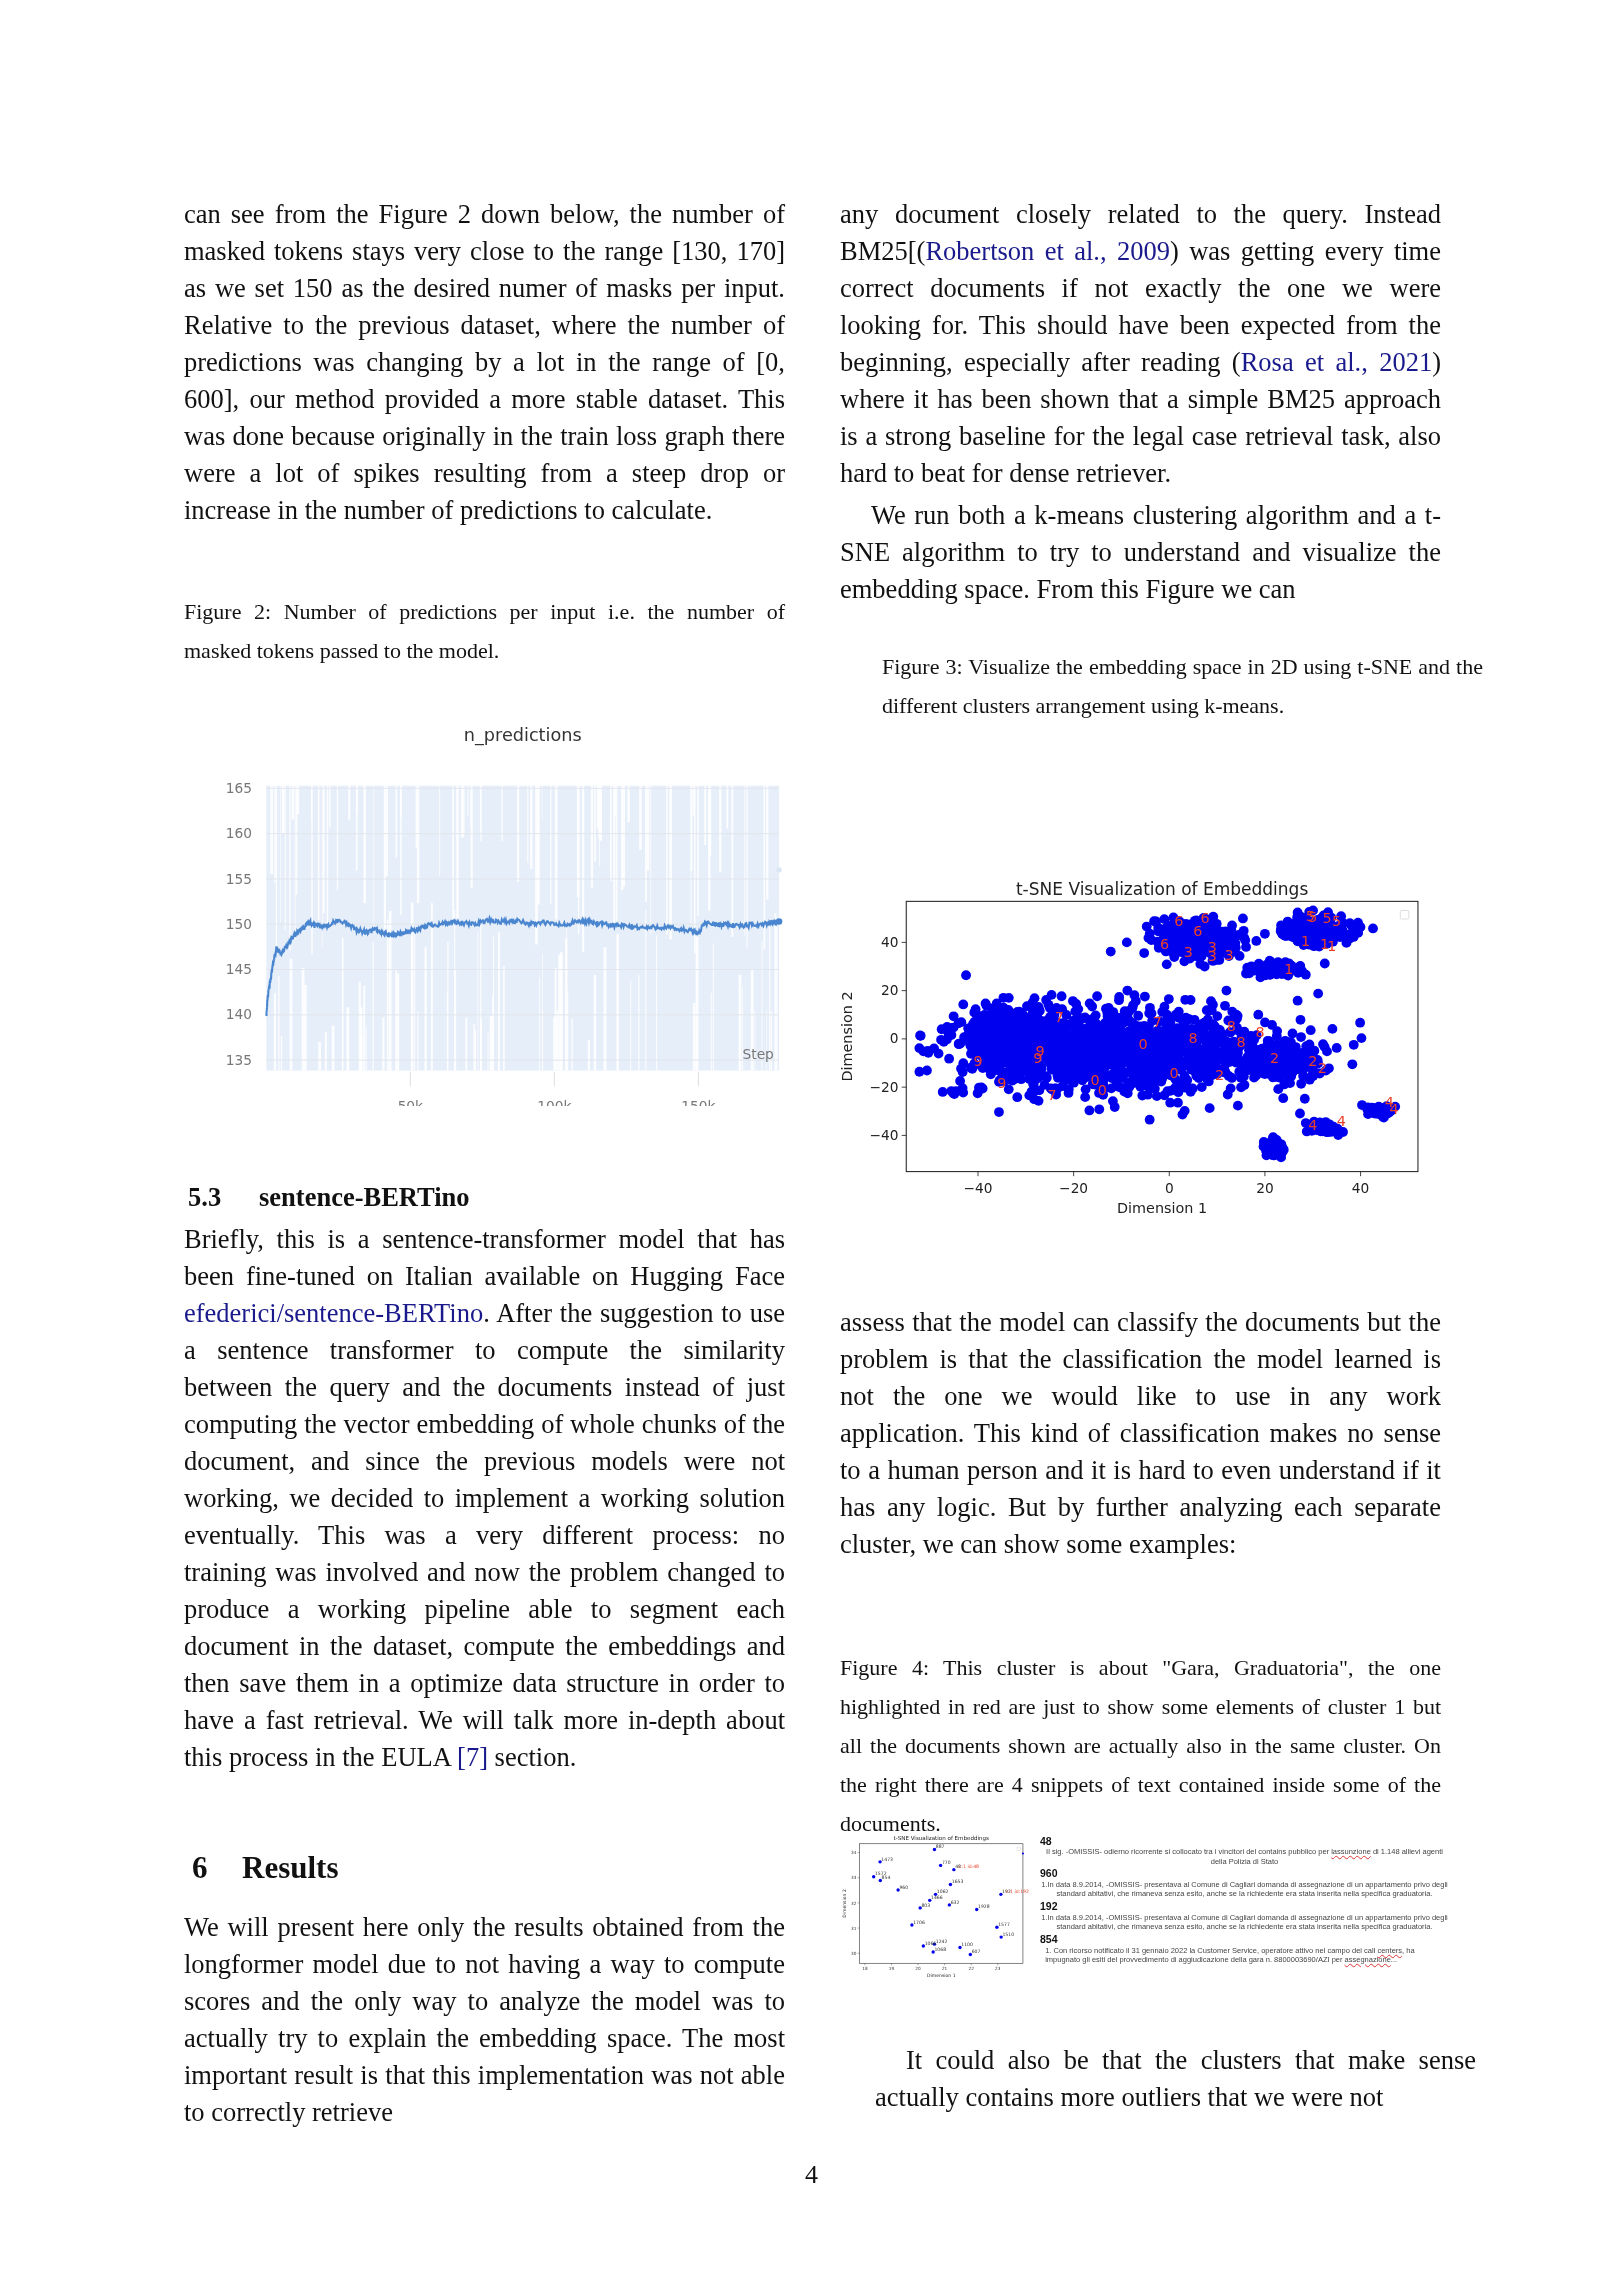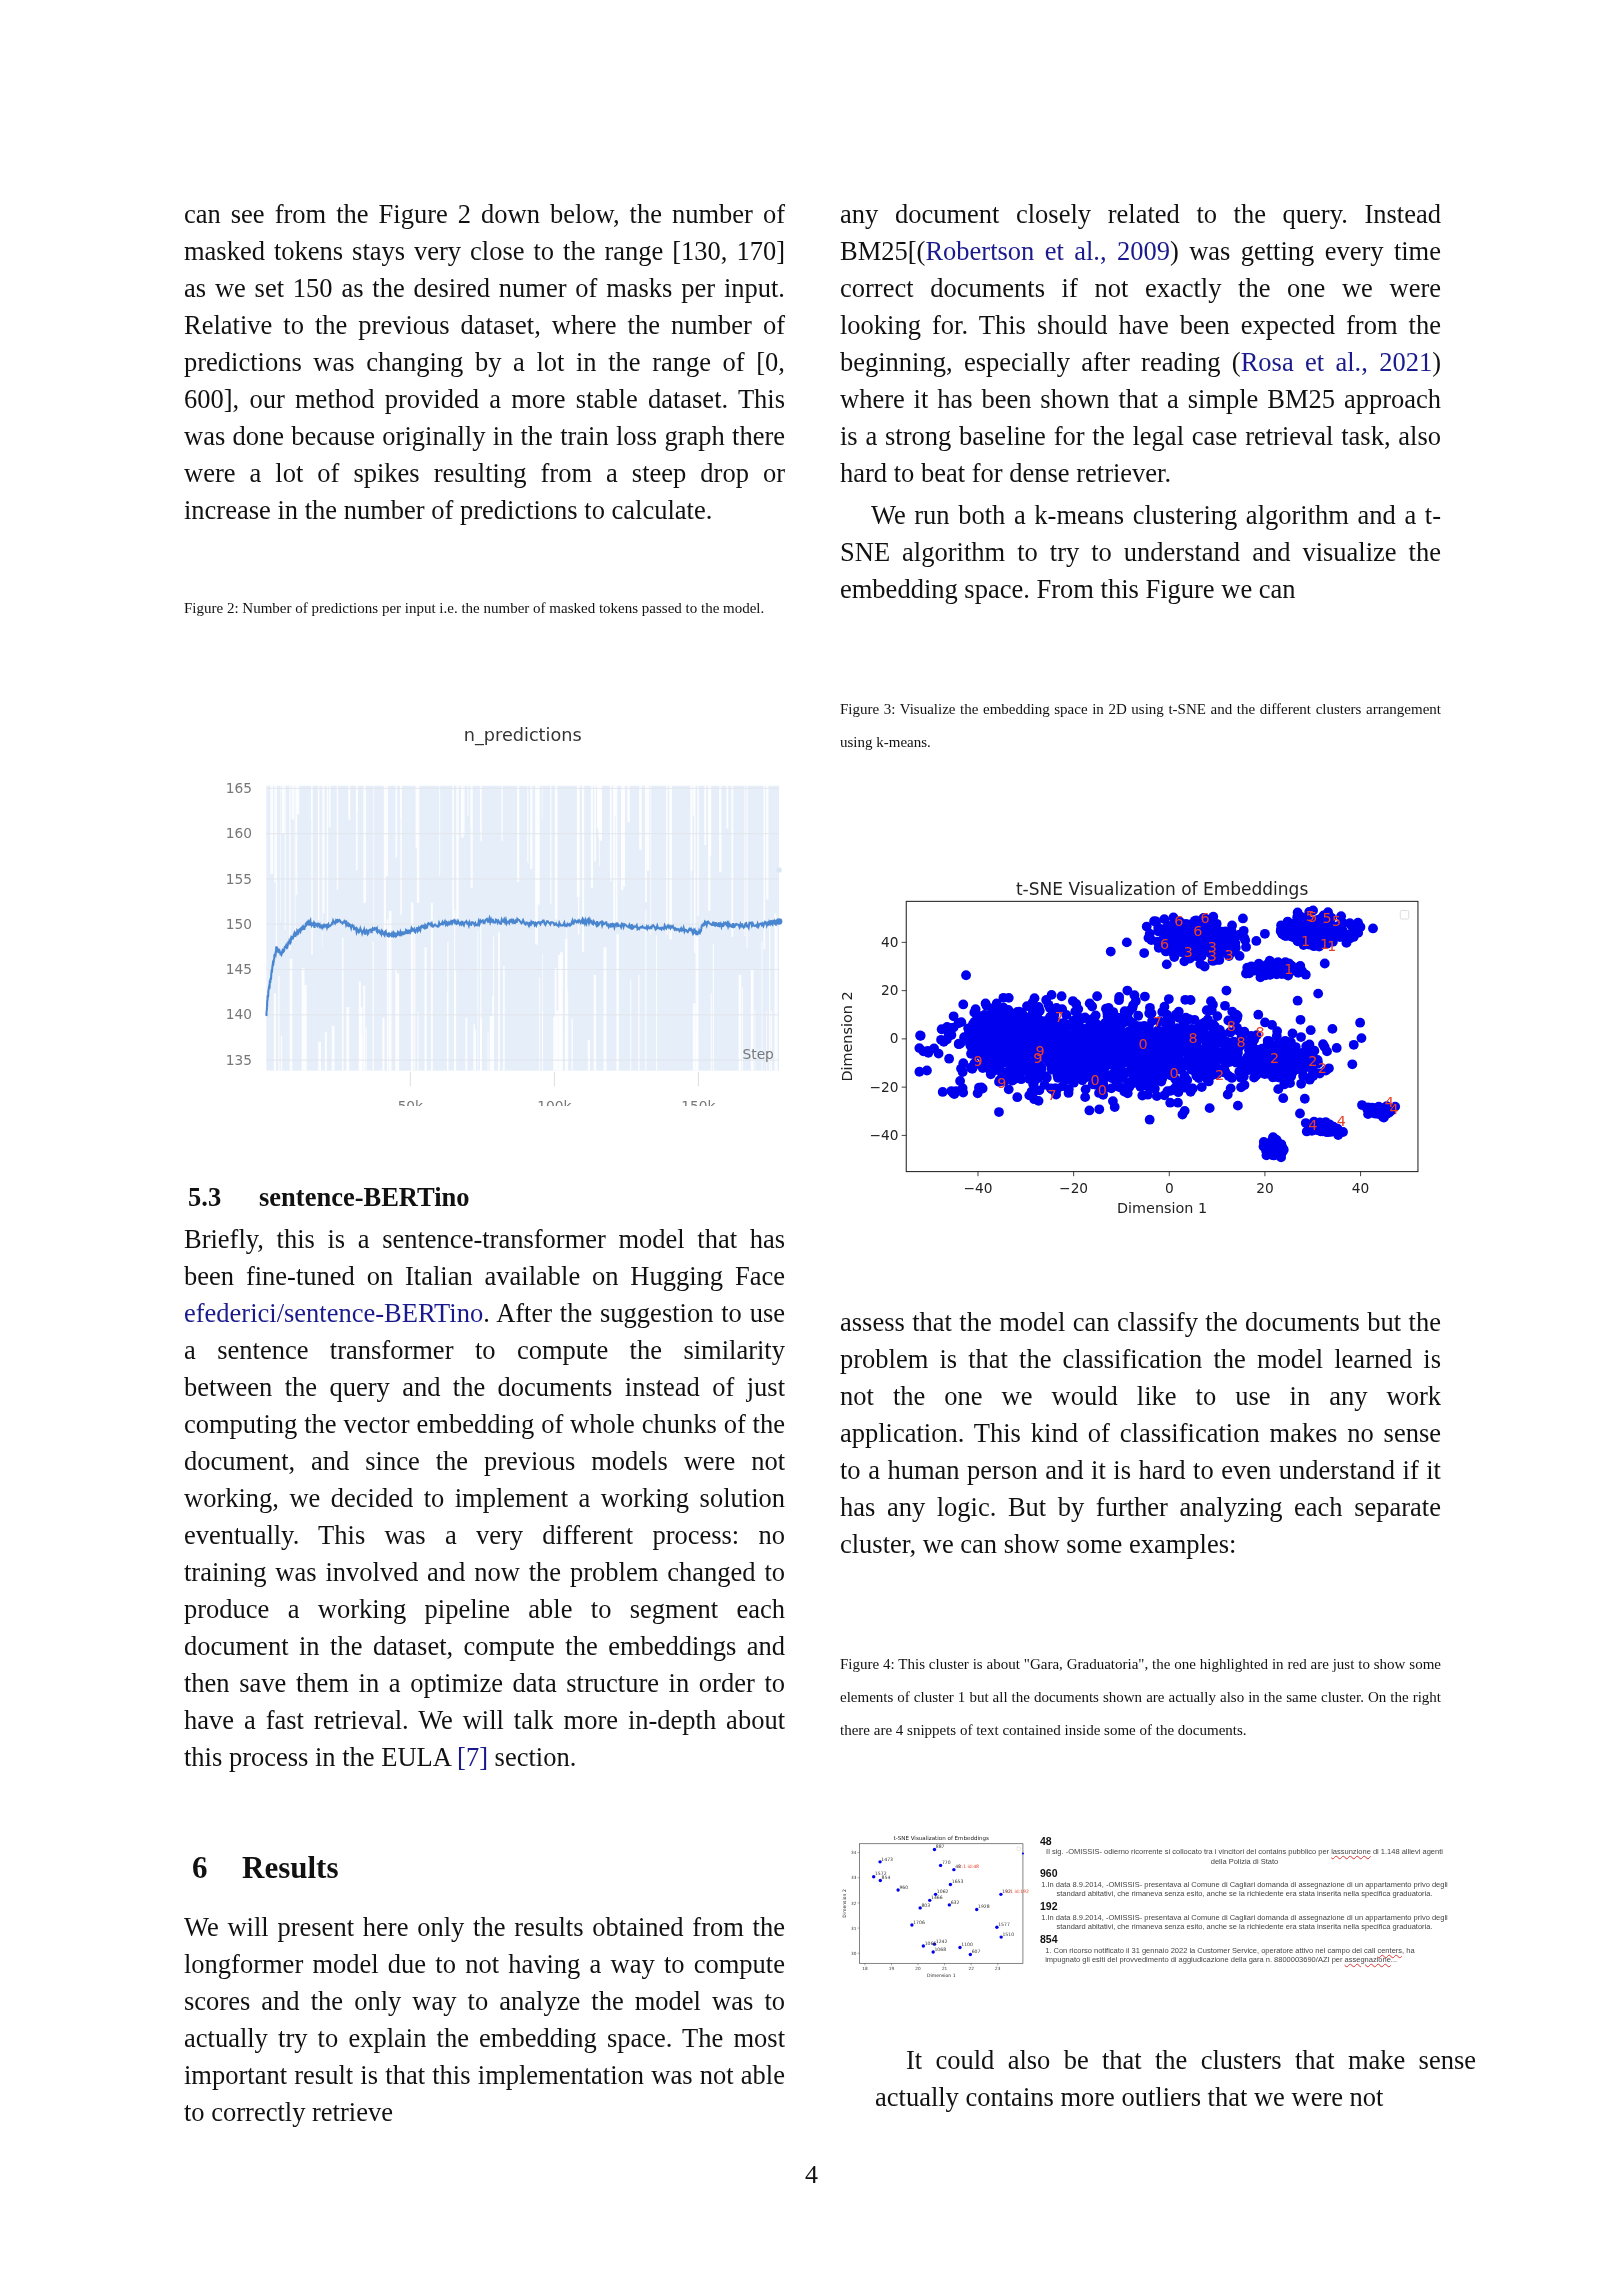--- a/index.html
+++ b/index.html
@@ -3,21 +3,21 @@
 <meta charset="utf-8">
 <style>
   html, body { margin: 0; padding: 0; background: #ffffff; }
   body { width: 1623px; height: 2295px; position: relative; overflow: hidden;
          font-family: "Liberation Serif", "DejaVu Serif", serif; color: #111; }
   .col { position: absolute; width: 601px; }
   .col-left { left: 184px; font-family: Liberation Serif, serif; }
   .col-right { left: 840px; }
   p.body { font-size: 26.5px; line-height: 37px; margin: 0; text-align: justify; hyphens: manual; }
   p.indent { text-indent: 31px; }
-  .caption { font-size: 15px; line-height: 33px; margin: 0; text-align: justify; }
+  .caption { font-size: 22px; line-height: 39px; margin: 0; text-align: justify; }
   .link { color: #1a1a8c; }
   h2.sec { font-size: 26.5px; font-weight: bold; margin: 4px; line-height: 37px; }
   h1.sec { font-size: 31px; font-weight: bold; margin: 8px; line-height: 42px; }
   .secnum { display: inline-block; width: 71px; }
   .secnum1 { display: inline-block; width: 50px; }
   .pagenum { position: absolute; top: 2160px; left: 0; width: 1623px; text-align: center; font-size: 26px; }
   svg text { font-family: "DejaVu Sans", sans-serif; }
   .snip-num { font-family: "Liberation Sans", sans-serif; font-weight: bold; font-size: 10.5px; color: #111; margin: 0; line-height: 11.8px; }
   .snip-text { font-family: "Liberation Sans", sans-serif; font-size: 7.5px; color: #444; margin: 0 0 2.6px 0; line-height: 9.2px; text-align: center; }
   .snip-text.left { text-align: left; padding-left: 5.2px; }
@@ -250,21 +250,21 @@
 <div class="col col-left" style="top:1839px;">
   <h1 class="sec"><span class="secnum1">6</span><span>Results</span></h1>
   <p class="body" style="margin-top:19.6px;">We will present here only the results obtained from the longformer model due to not having a way to compute scores and the only way to analyze the model was to actually try to explain the embedding space. The most important result is that this implementation was not able to correctly retrieve</p>
 </div>
 
 <div class="col col-right" style="top:196px;">
   <p class="body"><span>any document closely related to the query. Instead BM25[(</span><span class="link">Robertson et al., 2009</span><span>) was getting every time correct documents if not exactly the one we were looking for. This should have been expected from the beginning, especially after reading (</span><span class="link">Rosa et al., 2021</span><span>) where it has been shown that a simple BM25 approach is a strong baseline for the legal case retrieval task, also hard to beat for dense retriever.</span></p>
   <p class="body indent" style="margin-top:5.2px;">We run both a k-means clustering algorithm and a t-SNE algorithm to try to understand and visualize the embedding space. From this Figure we can</p>
 </div>
 
-<div class="col col-right" style="top:693px;">
+<div class="col col-right" style="top:647px;margin-left:42px;">
   <p class="caption">Figure 3: Visualize the embedding space in 2D using t-SNE and the different clusters arrangement using k-means.</p>
 </div>
 
 <div style="position:absolute; left:831px; top:802px; width:602px; height:484px;">
   <svg id="fig3" width="602" height="484" viewBox="0 -10 920 530" preserveAspectRatio="xMidYMid meet">
     <rect id="fig3-frame" fill="#fff" stroke="#222" stroke-width="1.6" x="115" y="37" width="782" height="413"></rect>
     <g id="fig3-points">
         <circle cx="663.1" cy="290.8" r="7.5" fill="#0000ee"></circle>
         <circle cx="627.5" cy="243.3" r="7.5" fill="#0000ee"></circle>
         <circle cx="591.5" cy="246.2" r="7.5" fill="#0000ee"></circle>

